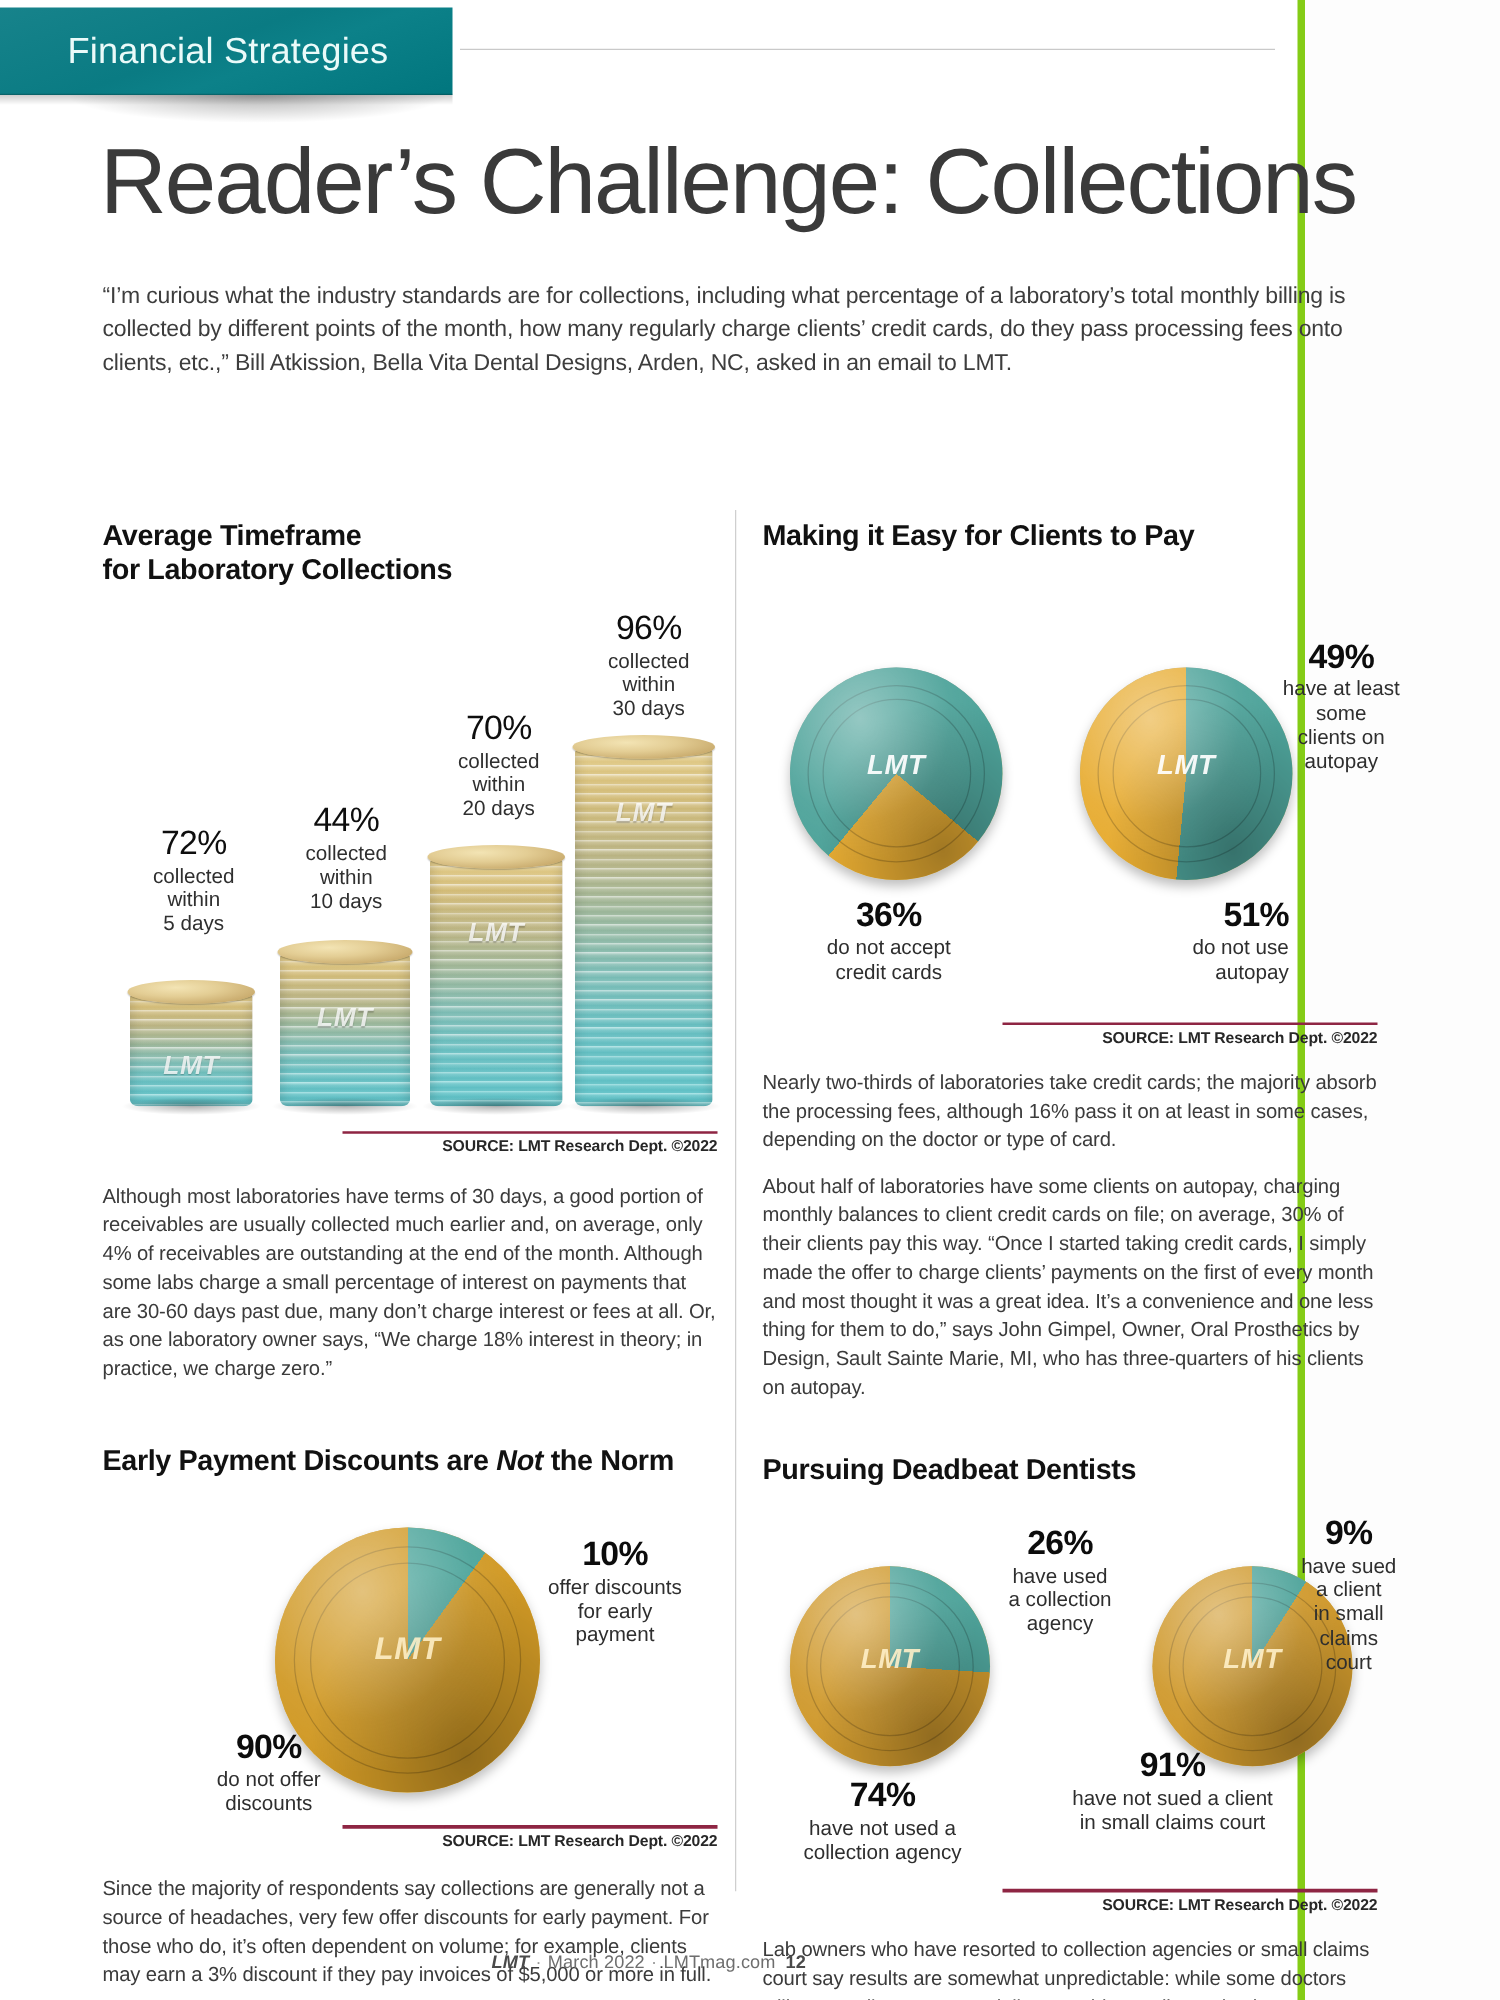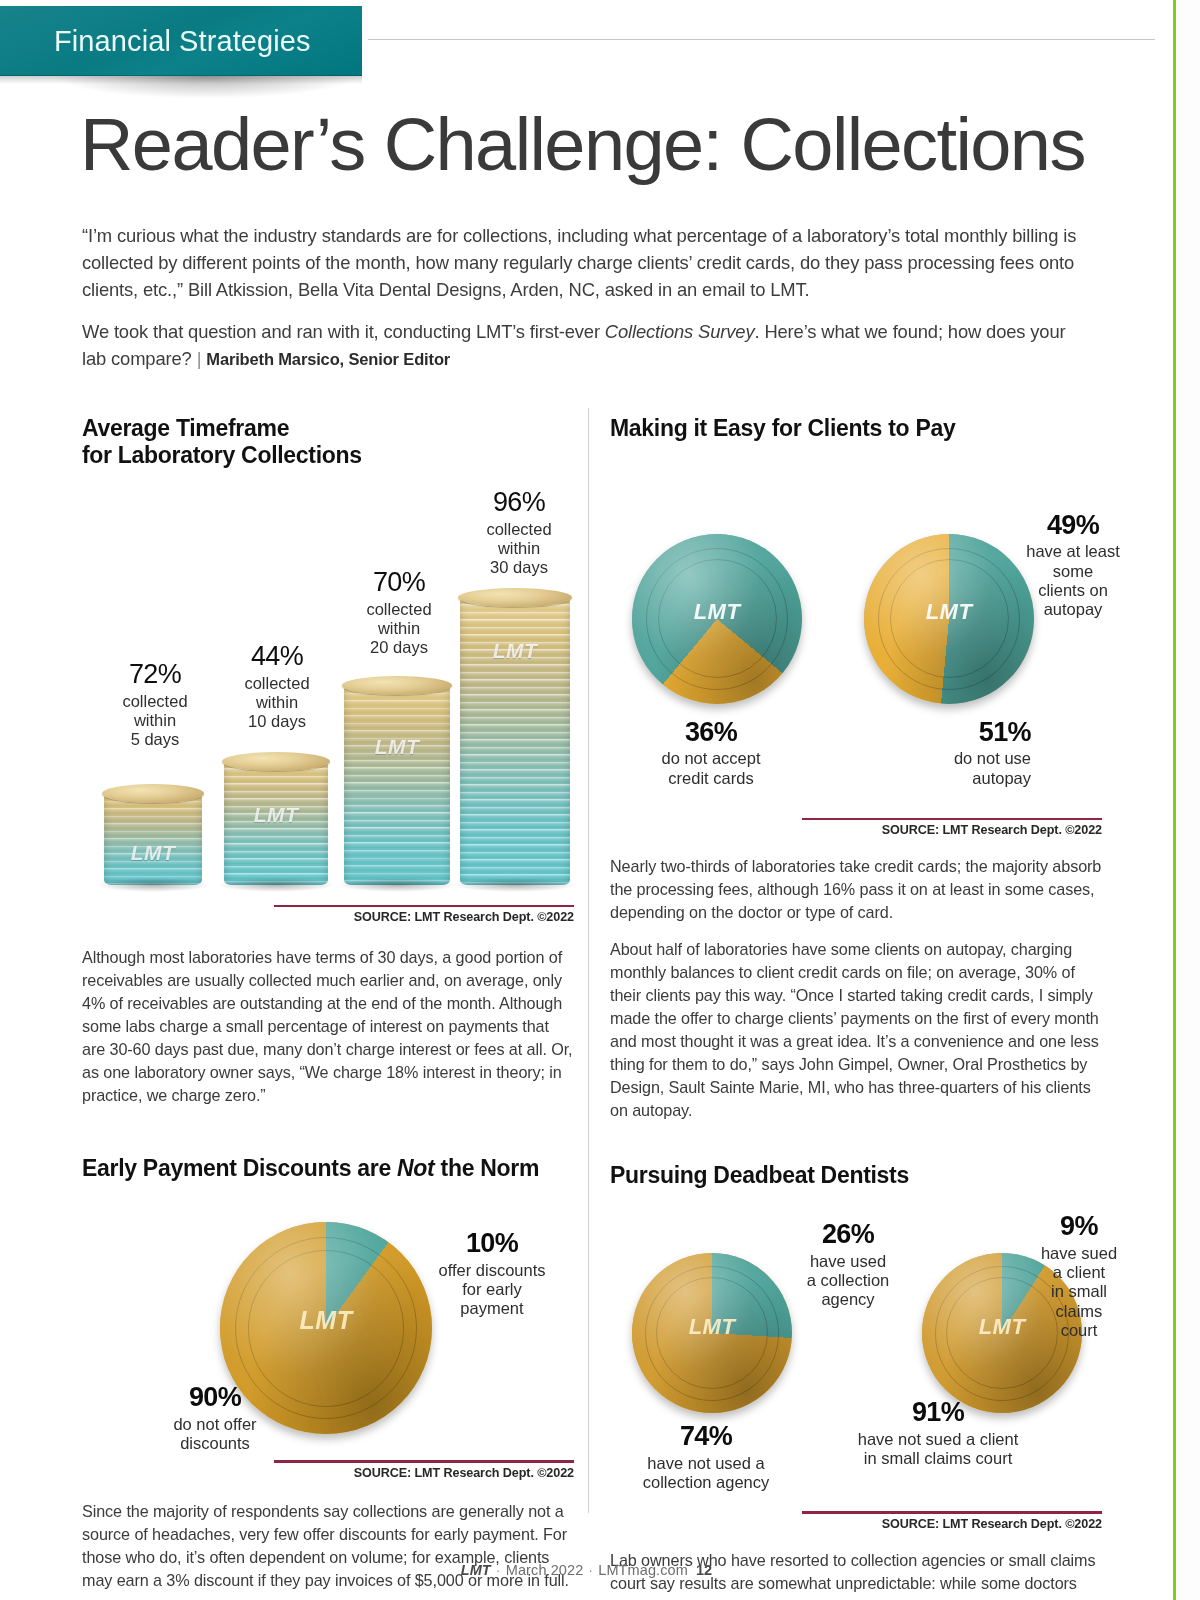--- a/index.html
+++ b/index.html
@@ -5,23 +5,23 @@
   * { box-sizing: border-box; margin: 0; padding: 0; }
   html, body {
     width: 1200px; height: 1600px;
     background: #fdfdfd;
     font-family: "Liberation Sans", sans-serif;
     color: #2b2b2b;
     overflow: hidden;
   }
   .page {
     position: relative;
-    width: 1176px; height: 1600px;
+    width: 1044px; height: 1600px;
     background: #ffffff;
-    border-right: 3px solid #84cc16;
+    border-right: 6px solid #84cc16;
   }
 
   
   .banner {
     position: absolute; left: 0; top: 6px;
     width: 362px; height: 70px;
     background: linear-gradient(160deg, #17838b 0%, #0a7b83 45%, #0c8189 60%, #01767e 100%);
     display: flex; align-items: center;
     padding-left: 54px;
     z-index: 4;
@@ -189,21 +189,20 @@
   <div class="banner">
     <span class="banner-title">Financial Strategies</span>
   </div>
   <div class="banner-rule"></div>
   <div class="banner-shadow"></div>
 
   <h1 class="headline">Reader’s Challenge: Collections</h1>
 
   <div class="deck">
     <p>“I’m curious what the industry standards are for collections, including what percentage of a laboratory’s total monthly billing is collected by different points of the month, how many regularly charge clients’ credit cards, do they pass processing fees onto clients, etc.,” Bill Atkission, Bella Vita Dental Designs, Arden, NC, asked in an email to LMT.</p>
-    <p><span>We took that question and ran with it, conducting LMT’s first-ever </span><em>Collections Survey</em><span>. Here’s what we found; how does your lab compare?</span><span class="byline-sep">|</span><span class="byline">Maribeth Marsico, Senior Editor</span></p>
   </div>
 
   <div class="col-divider"></div>
 
   <div class="col-left">
 
     <div class="sect-title">
       <span>Average Timeframe</span><br>
       <span>for Laboratory  Collections</span>
     </div>

